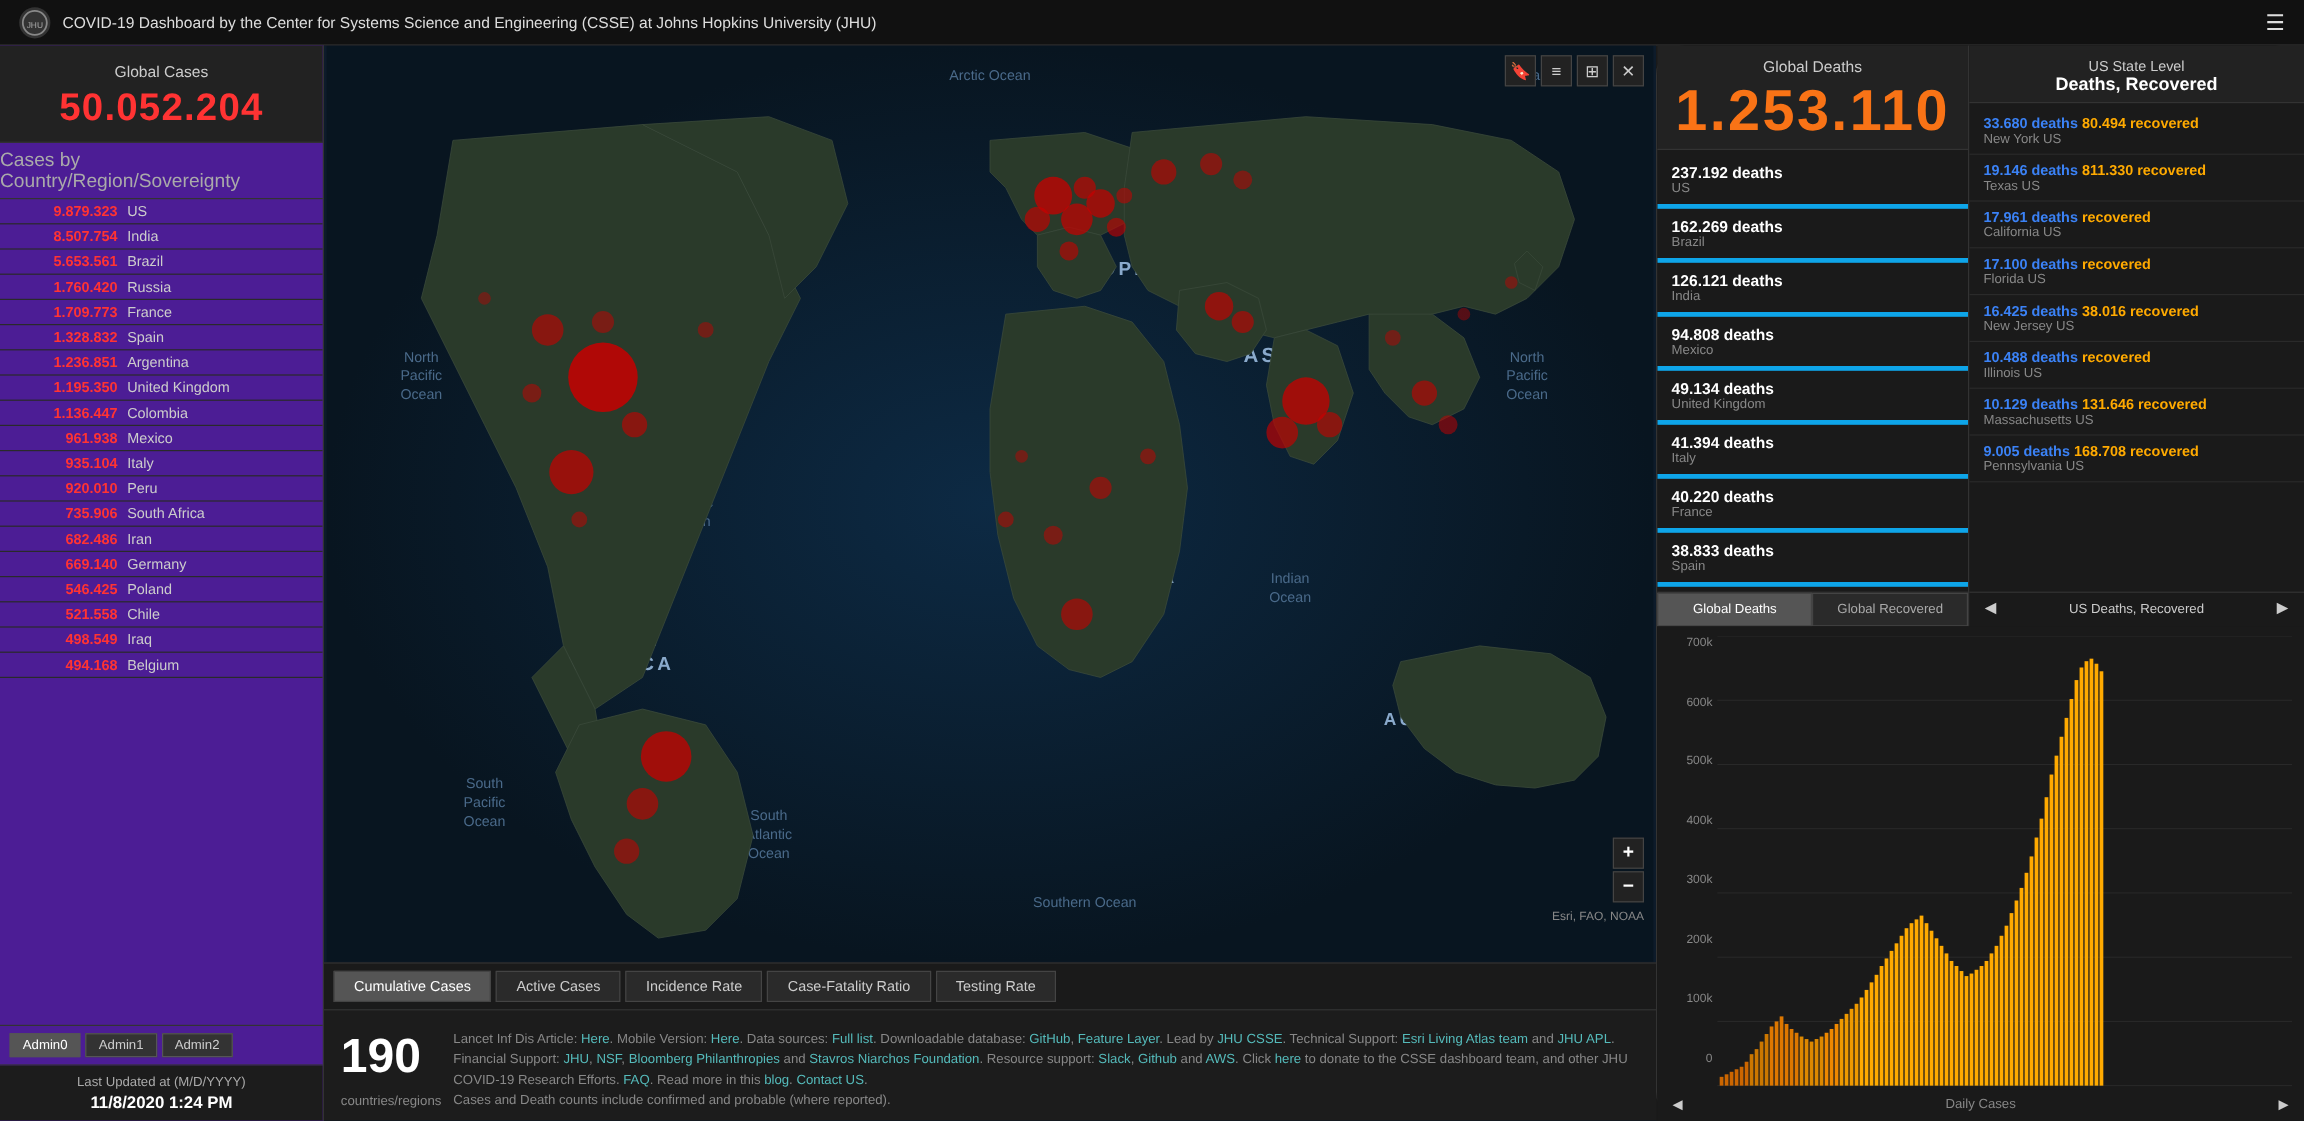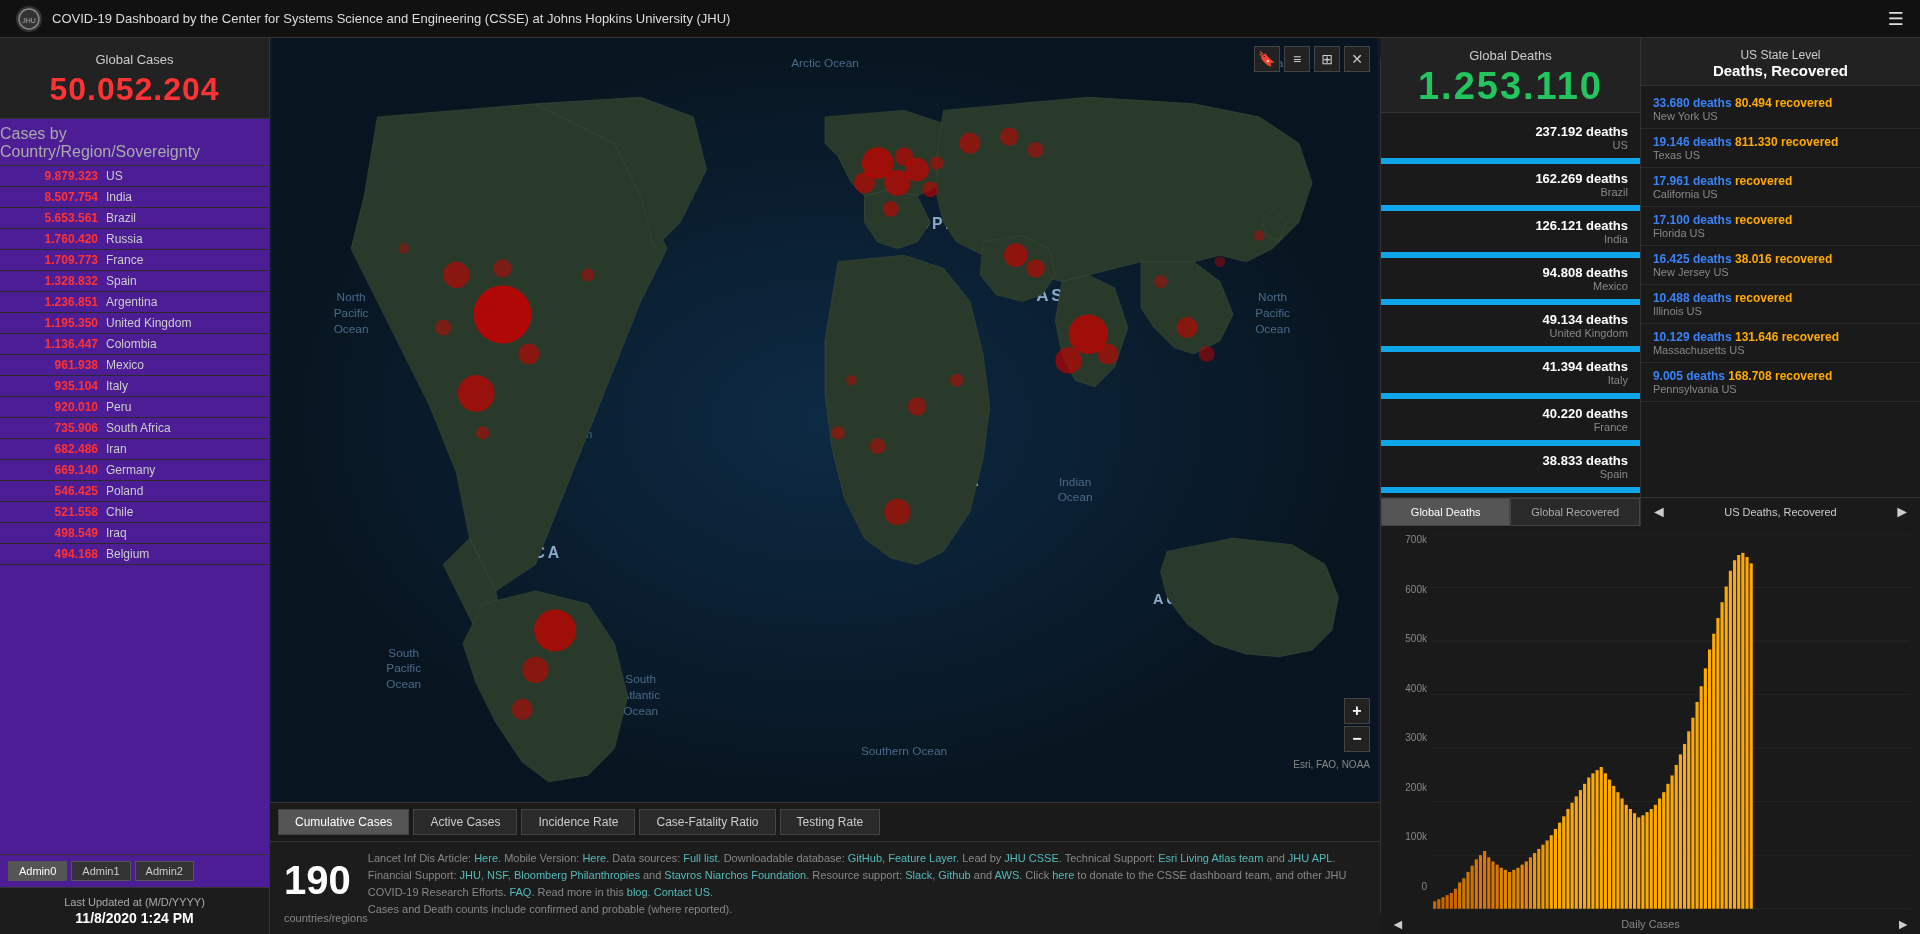--- a/index.html
+++ b/index.html
@@ -234,22 +234,22 @@
       background: #1c1c1c;
       padding: 8px 14px;
       border-top: 1px solid #333;
       font-size: 11px;
       color: #888;
       line-height: 1.5;
     }
     #info-bar a { color: #5bb; text-decoration: none; }
     #country-count-box {
       display: flex;
-      align-items: flex-start;
-      gap: 0;
+      align-items: flex-end;
+      gap: 10px;
     }
     #info-count {
       font-size: 40px;
       font-weight: bold;
       color: #fff;
       min-width: 60px;
     }
     #info-count-label {
       font-size: 11px;
       color: #888;
@@ -287,38 +287,37 @@
       padding: 10px 8px 4px;
       border-bottom: 1px solid #333;
       background: #222;
     }
     #deaths-title-label {
       color: #ccc;
       font-size: 13px;
       margin-bottom: 2px;
     }
     #deaths-value {
-      color: #22c55e;
-      font-size: 38px;
+      color: #f97316;
+      font-size: 48px;
       font-weight: bold;
       letter-spacing: 2px;
       text-align: center;
     }
     #deaths-list {
       flex: 1;
       overflow-y: auto;
       padding: 4px 0;
     }
     #deaths-list::-webkit-scrollbar { width: 4px; }
     #deaths-list::-webkit-scrollbar-thumb { background: #444; }
     .death-item {
       padding: 7px 12px;
-      border-bottom: 6px solid #0ea5e9;
-      cursor: pointer;
-      text-align: right;
+      border-bottom: 4px solid #0ea5e9;
+      cursor: pointer;
     }
     .death-count {
       color: #fff;
       font-size: 13px;
       font-weight: bold;
     }
     .death-country {
       color: #888;
       font-size: 11px;
     }

